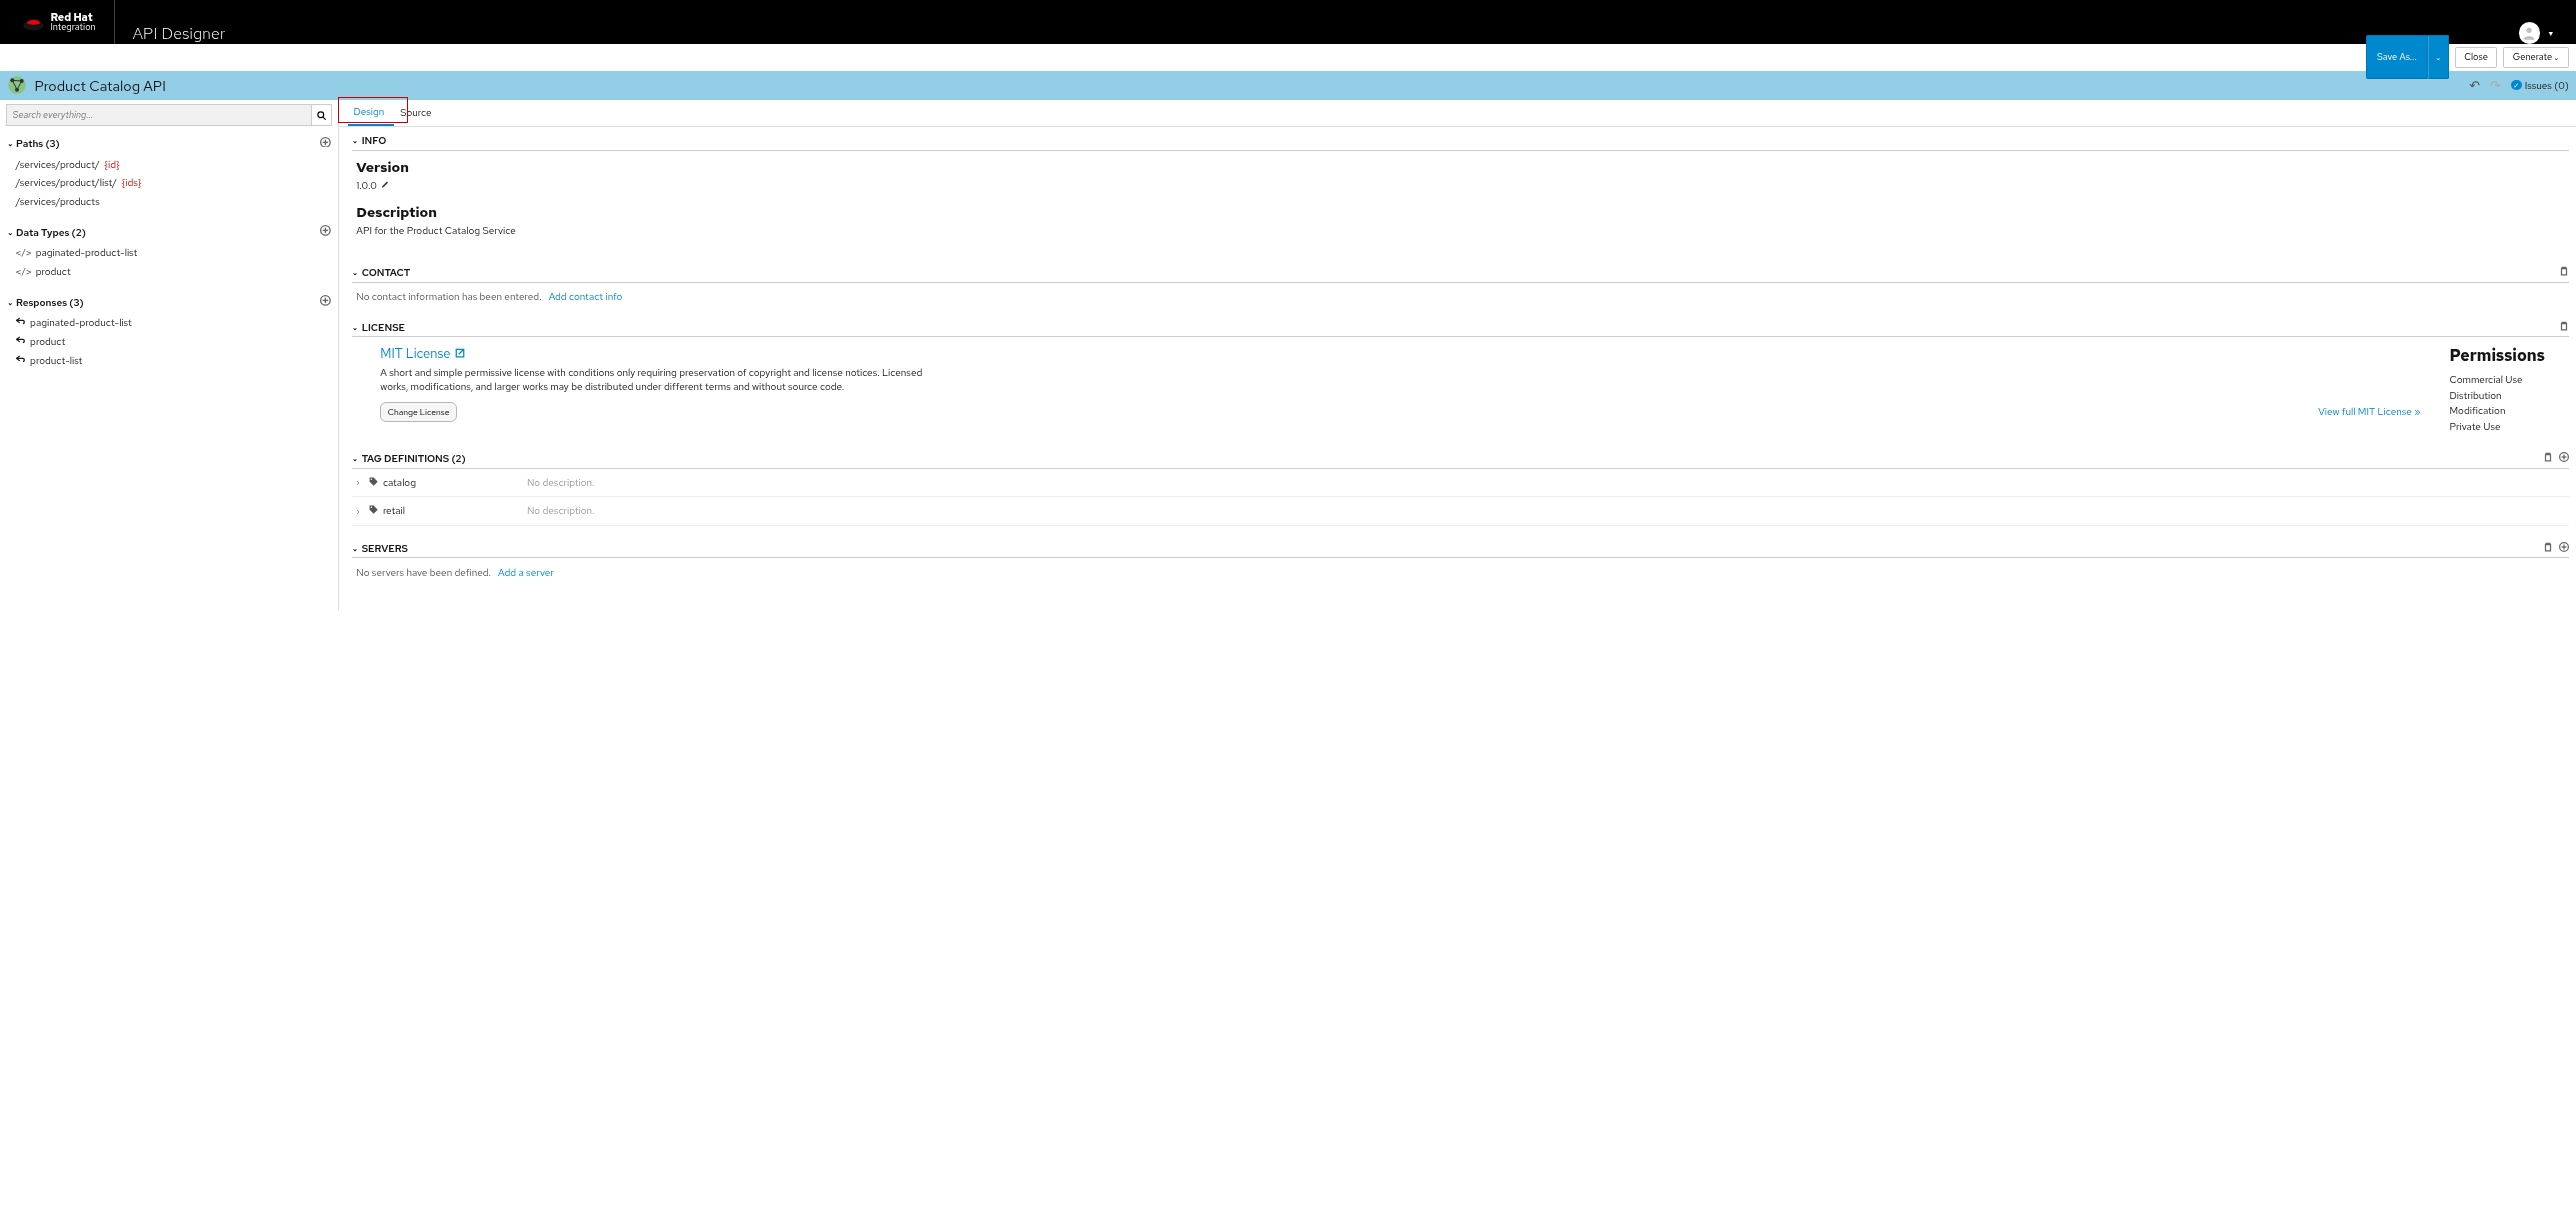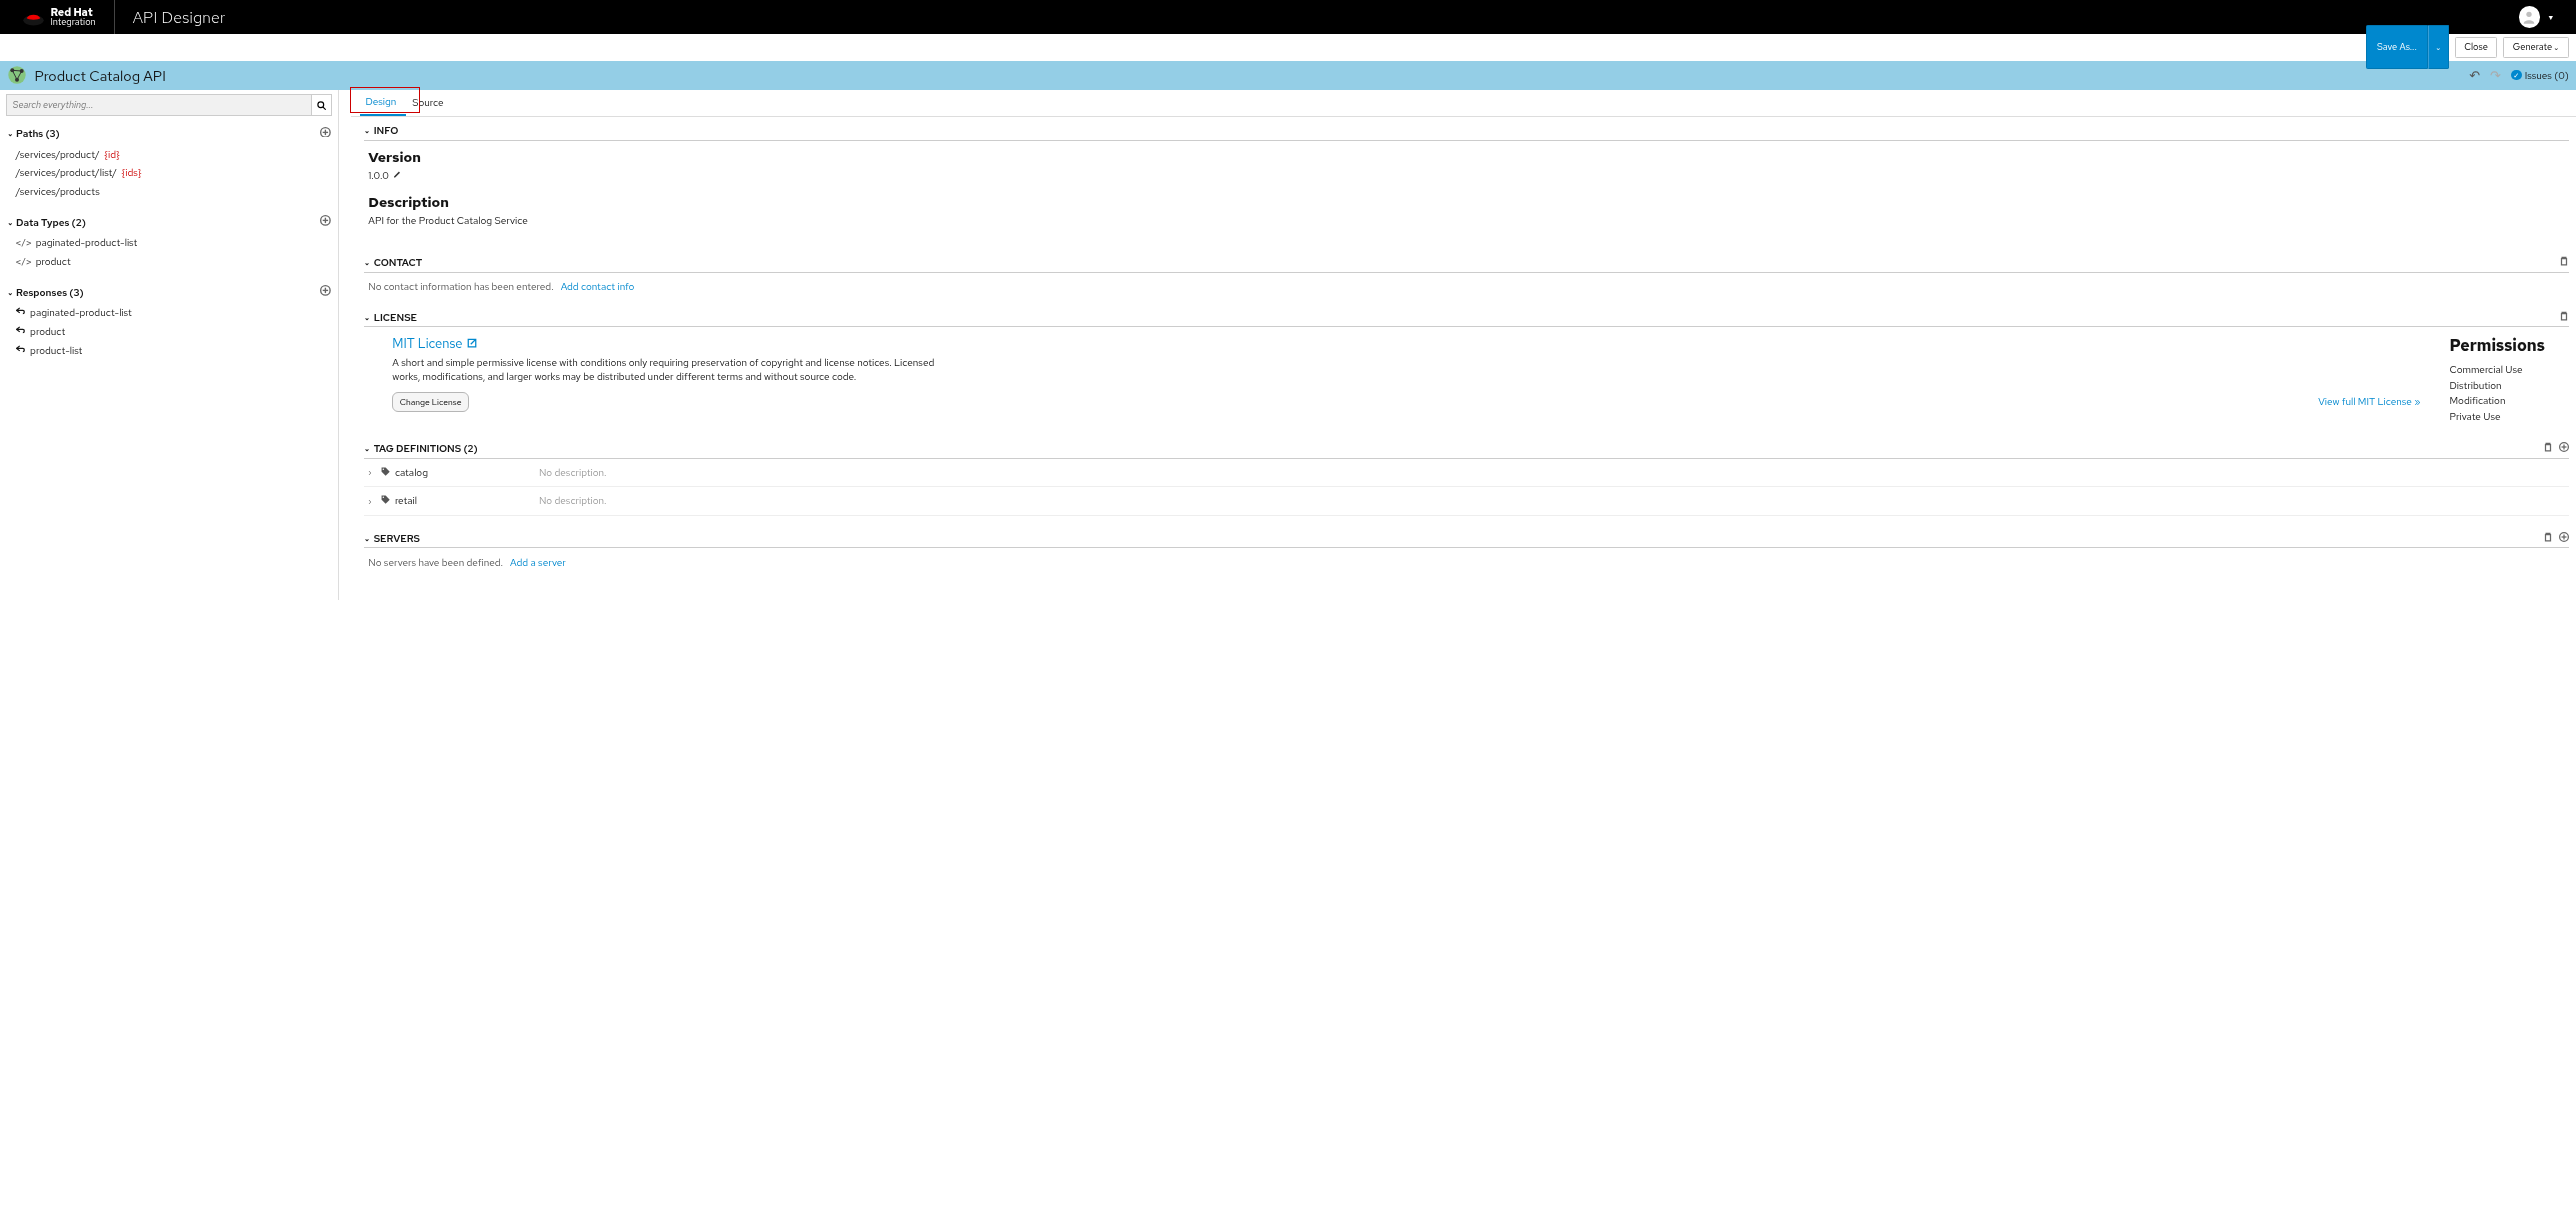--- a/index.html
+++ b/index.html
@@ -1,23 +1,23 @@
 <!DOCTYPE html>
 <html style="font-size:11.5px"><head>
 <meta charset="utf-8">
 <style>
 * { margin: 0; padding: 0; box-sizing: border-box; font-family: "Red Hat Text", "Helvetica Neue", Arial, sans-serif; }
 body { font-size: 10px; color: #151515; background: #fff; }
 
 
 .top-header {
   background: #000;
-  height: 34px;
+  height: 44px;
   display: flex;
-  align-items: center;
+  align-items: flex-end;
   padding: 0 21.6px 0 21.6px;
   color: #fff;
 }
 .logo-block { display: flex; align-items: center; height: 100%; padding-right: 18px; border-right: 0.7px solid #444; }
 .redhat-logo { display: flex; align-items: center; gap: 5.8px; }
 .redhat-icon { width: 23px; height: 17px; }
 .logo-text { display: flex; flex-direction: column; line-height: 1; }
 .logo-text .brand { font-weight: 700; font-size: 10.8px; }
 .logo-text .sub { font-size: 9.3px; font-weight: 400; }
 .app-name { font-size: 16px; font-weight: 300; margin-left: 18px; letter-spacing: 0.2px; }
@@ -74,21 +74,21 @@
 .side-section-header .chev { font-size: 7.2px; margin-right: 2.9px; }
 .side-section-header .plus-circle { margin-left: auto; color: #666; }
 .plus-circle svg { width: 10.8px; height: 10.8px; }
 
 .side-item { padding: 2.9px 1.4px 2.9px 10px; font-size: 10px; cursor: pointer; display: flex; align-items: center; gap: 4.3px; }
 .path-param { color: #cc0000; }
 .dt-icon { color: #555; font-family: monospace; font-size: 8.6px; }
 .resp-icon svg { width: 10px; height: 10px; }
 
 
-.content { flex: 1; border-left: 0.7px solid #ddd; padding-left: 12px; }
+.content { flex: 1; border-left: 0.7px solid #ddd; padding-left: 0; }
 
 
 .tabs-row { display: flex; align-items: center; height: 27px; border-bottom: 0.7px solid #ddd; padding-left: 8.6px; position: relative; }
 .red-highlight { position: absolute; left: -1.4px; top: -2.2px; width: 70px; height: 26px; border: 1.4px solid #cc0000; pointer-events: none; z-index: 5; }
 .tab { padding: 5.8px 10px 5.8px 5.8px; font-size: 10px; cursor: pointer; }
 .tab.active { color: #0088ce; border-bottom: 2.2px solid #0088ce; margin-bottom: -0.7px; }
 
 
 .sections { padding: 7.2px 7.2px 14.4px 13px; }
 .section { margin-bottom: 16px; }

